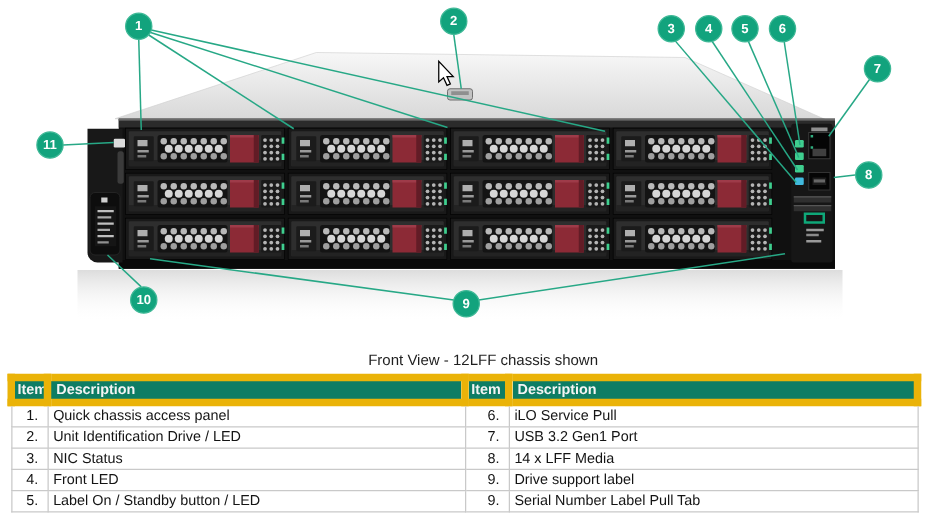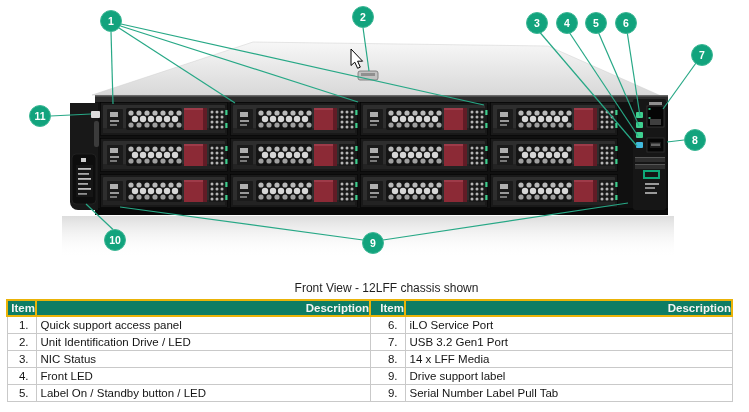--- a/index.html
+++ b/index.html
@@ -3,22 +3,22 @@
 <meta charset="utf-8">
 <style>
   html,body{margin:0;padding:0;background:#fff;}
   #page{position:relative;width:749px;height:412px;background:#fff;overflow:hidden;
         font-family:"Liberation Sans",sans-serif;}
   #figure-wrap{position:absolute;left:0;top:0;width:749px;height:278px;}
   #caption{position:absolute;left:0;top:281px;width:749px;text-align:center;
            font-size:12px;color:#1f1f1f;margin-left:12px;}
   #legend{position:absolute;left:6px;top:299px;width:725px;border-collapse:collapse;
           table-layout:fixed;font-size:11.5px;color:#141414;}
-  #legend th{background:#0e7d64;color:#f4f4f4;font-weight:bold;text-align:right;
-             height:13px;padding:0 0 1px 4px;border:2px solid #eab308;
+  #legend th{background:#0e7d64;color:#f4f4f4;font-weight:bold;text-align:left;
+             height:13px;padding:0 0 1px 4px;border:6px solid #eab308;
              font-size:11.5px;overflow:hidden;white-space:nowrap;}
   #legend th.item{padding-left:2px;}
   #legend td{border:1px solid #c9c9c9;height:14px;padding:1px 4px;background:#fff;
              overflow:hidden;white-space:nowrap;}
   #legend td.item{text-align:right;padding-right:7px;}
   col.c-item1{width:29px;} col.c-desc1{width:334px;}
   col.c-item2{width:35px;} col.c-desc2{width:327px;}
   .co-num{font-size:10.5px;font-weight:bold;fill:#ffffff;}
 </style>
 </head>
@@ -252,23 +252,23 @@
       <tr>
         <th class="item">Item</th>
         <th>Description</th>
         <th class="item">Item</th>
         <th>Description</th>
       </tr>
     </thead>
     <tbody>
       <tr>
         <td class="item">1.</td>
-        <td>Quick support access panel</td>
+        <td>Quick chassis access panel</td>
         <td class="item">6.</td>
-        <td>iLO Service Port</td>
+        <td>iLO Service Pull</td>
       </tr>
       <tr>
         <td class="item">2.</td>
         <td>Unit Identification Drive / LED</td>
         <td class="item">7.</td>
         <td>USB 3.2 Gen1 Port</td>
       </tr>
       <tr>
         <td class="item">3.</td>
         <td>NIC Status</td>

